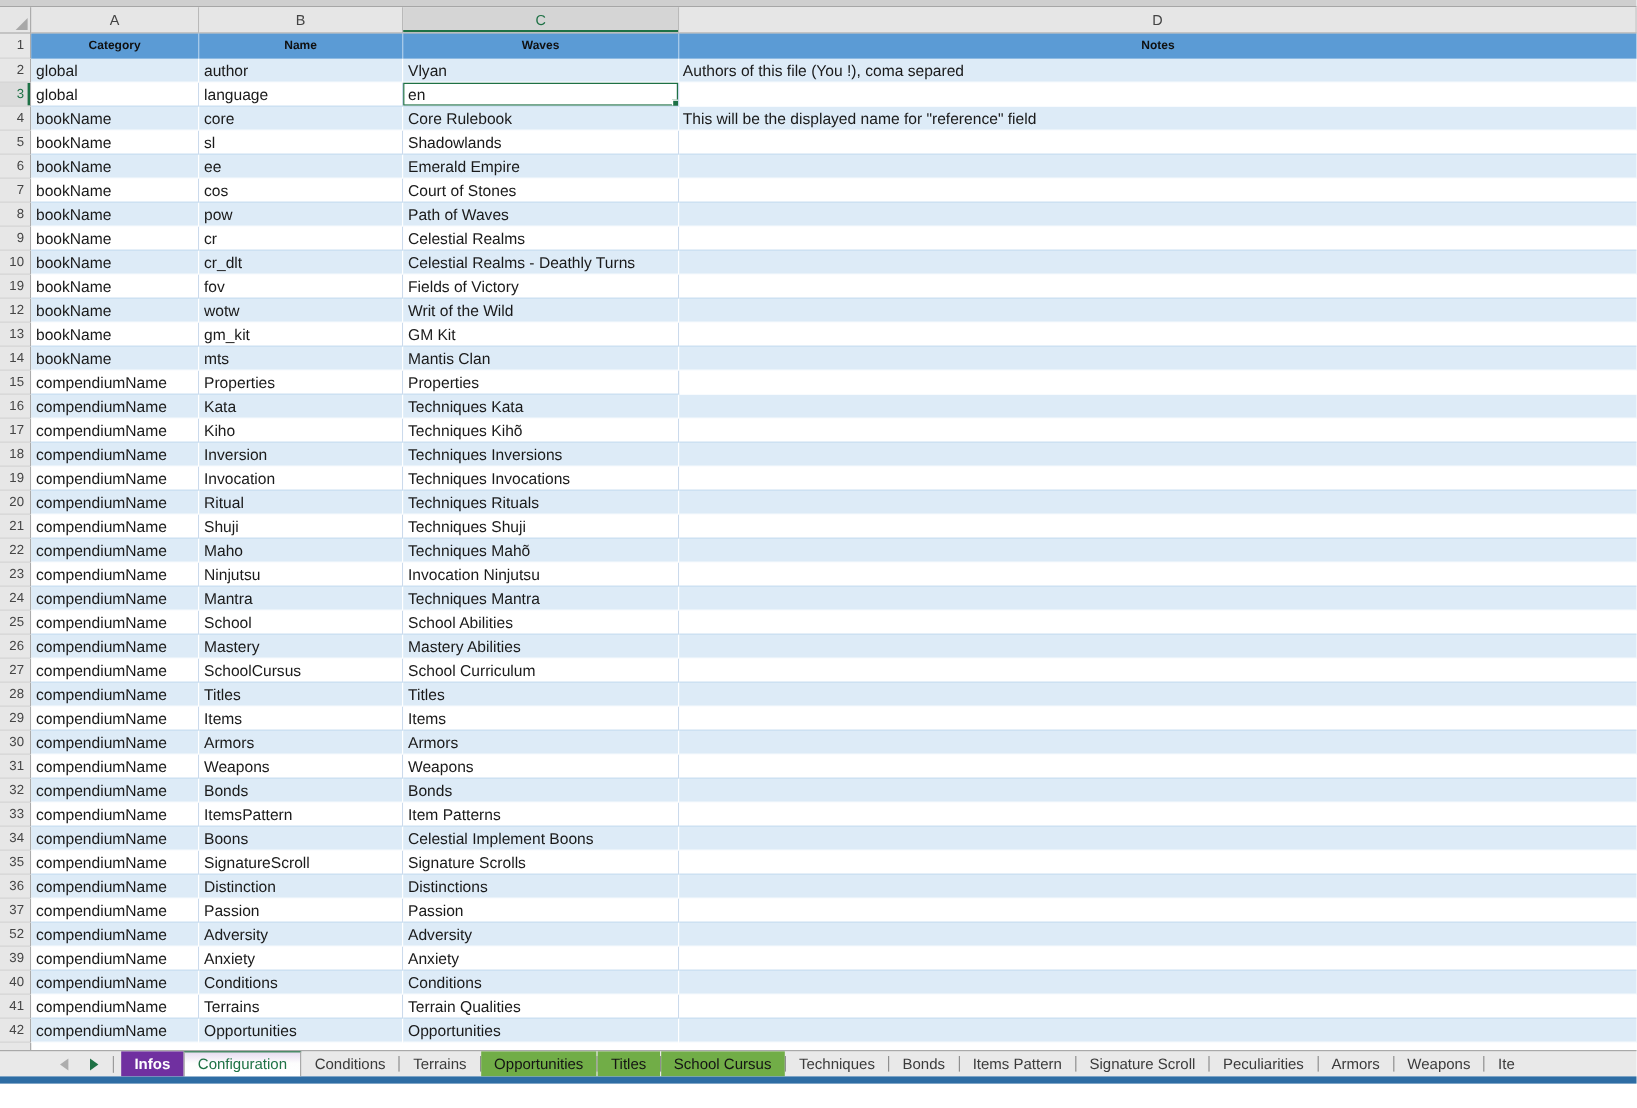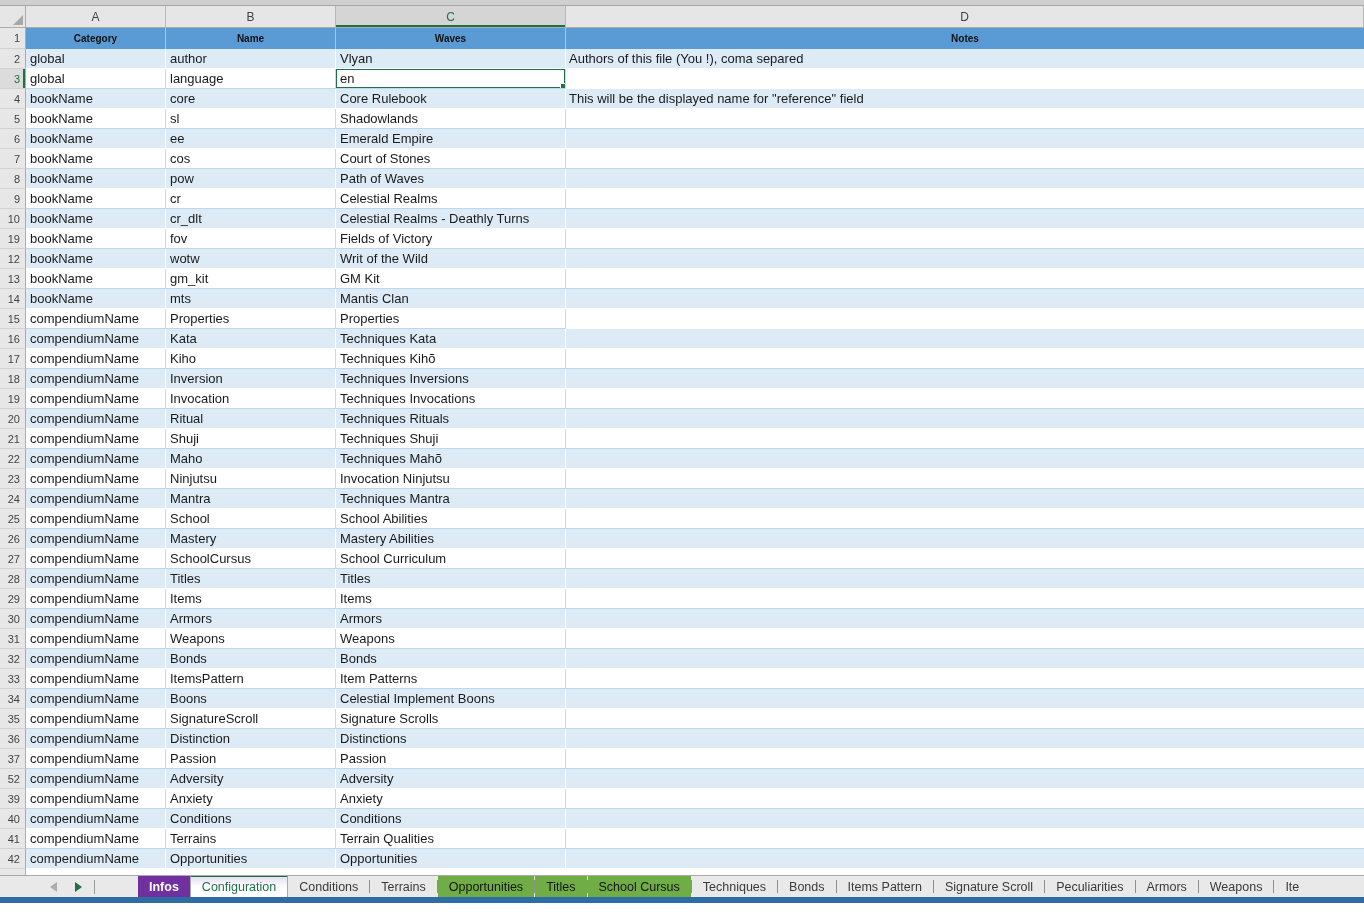--- a/index.html
+++ b/index.html
@@ -61,21 +61,21 @@
     box-sizing:border-box;display:flex;align-items:stretch;padding-left:50px;overflow:hidden;}
   .nav{align-self:center;width:0;height:0;flex:none;}
   .nav.left{border-top:5px solid transparent;border-bottom:5px solid transparent;
     border-right:7px solid #ADADAD;margin-right:18px;}
   .nav.right{border-top:5px solid transparent;border-bottom:5px solid transparent;
     border-left:7px solid #1E7145;margin-right:12px;}
   .nav-sep{width:1px;background:#9B9B9B;align-self:center;height:14px;margin-right:6px;flex:none;}
   .tabs{display:flex;align-items:stretch;}
   .tab{display:flex;align-items:center;padding:0 11px;font-size:12.5px;color:#3b3b3b;flex:none;}
   .tab .tlabel{white-space:nowrap;}
-  .tab.purple{background:#7030A0;color:#FFFFFF;font-weight:600;margin-left:37px;}
+  .tab.purple{background:#7030A0;color:#FFFFFF;font-weight:600;}
   .tab.green{background:#71AD47;color:#141414;}
   .tab.active{
     background:linear-gradient(#E7DCF1 0,#FDFDFD 45%,#FFFFFF 100%);
     color:#1E7145;font-weight:normal;
     border-top:2px solid #1E7145;border-left:1px solid #A9A9A9;border-right:1px solid #A9A9A9;
     margin-top:-1px;}
   .tab-sep{width:1px;height:13px;background:#8F8F8F;align-self:center;flex:none;}
 
   .statusbar{height:6px;background:#2E6DA4;}
 </style>

